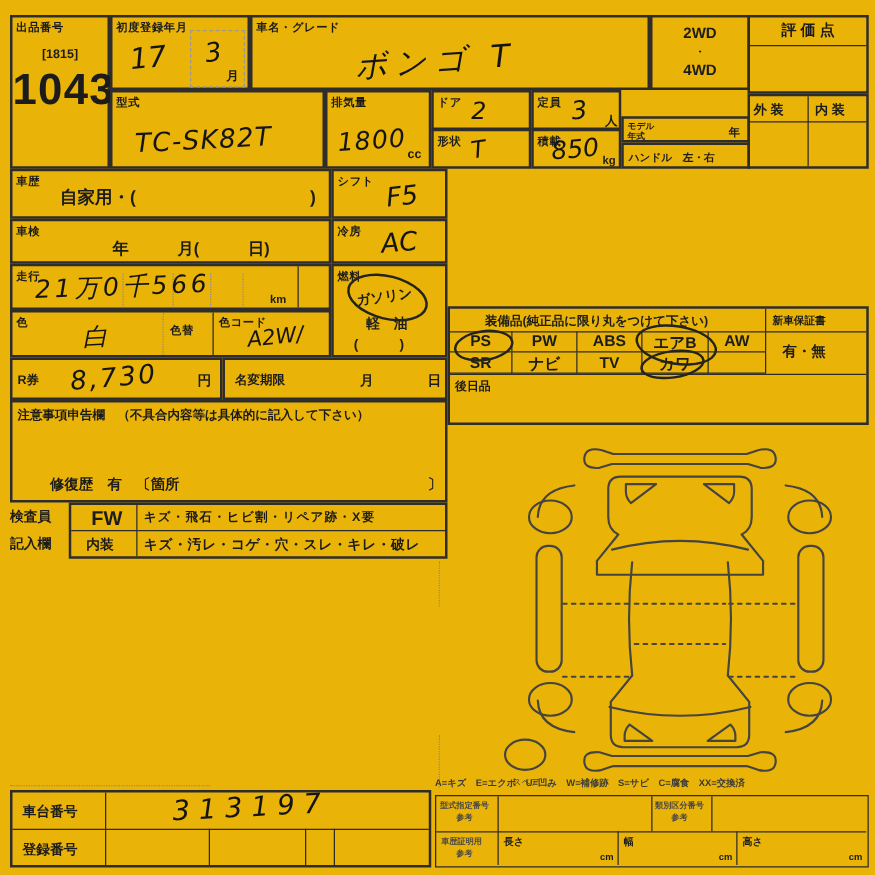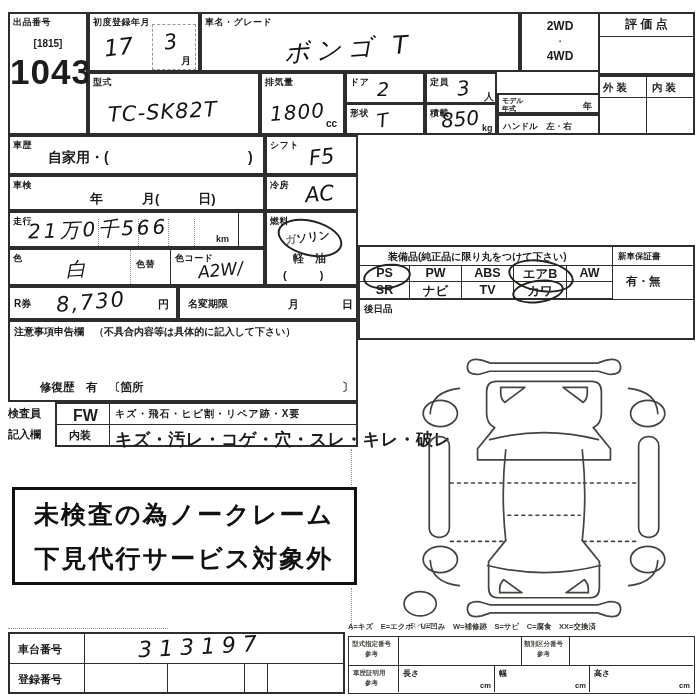--- a/index.html
+++ b/index.html
@@ -1,18 +1,18 @@
 <!DOCTYPE html>
 <html><head>
 <meta charset="utf-8">
 <style>
   html,body{margin:0;padding:0;background:#e8e6e0;}
   #sheet{
     position:relative;width:700px;height:700px;margin:0 auto;
-    background:#ffffff;overflow:hidden;
+    background:#eab308;overflow:hidden;
     font-family:"Liberation Sans","DejaVu Sans",sans-serif;
     color:#1c1c1c;
   }
   .bx{position:absolute;border:2px solid #2e2d2b;box-sizing:border-box;}
   .bx1{position:absolute;border:1.5px solid #2e2d2b;box-sizing:border-box;}
   .t{position:absolute;white-space:nowrap;}
   .lbl{font-size:9px;font-weight:700;letter-spacing:.5px;}
   .lbl2{font-size:10px;font-weight:700;}
   .hw{font-family:"DejaVu Sans",sans-serif;font-style:italic;font-weight:500;color:#141414;}
   .vline{position:absolute;border-left:1.5px solid #2e2d2b;}
@@ -202,31 +202,27 @@
   </div>
 
   <span class="t" style="left:8px;top:406px;font-size:11px;font-weight:700;">検査員</span>
   <span class="t" style="left:8px;top:427px;font-size:11px;font-weight:700;">記入欄</span>
   <div class="bx" style="left:55px;top:402px;width:303px;height:45px;">
     <div class="vline" style="left:52px;top:0;height:41px;"></div>
     <div class="hline" style="left:0;top:20px;width:299px;"></div>
     <span class="t" style="left:16px;top:3px;font-size:16px;font-weight:700;">FW</span>
     <span class="t" style="left:58px;top:3px;font-size:10px;font-weight:700;letter-spacing:1px;">キズ・飛石・ヒビ割・リペア跡・X要</span>
     <span class="t" style="left:12px;top:24px;font-size:11px;font-weight:700;">内装</span>
-    <span class="t" style="left:58px;top:24px;font-size:17px;font-weight:700;letter-spacing:.5px;">キズ・汚レ・コゲ・穴・スレ・キレ・破レ</span>
+    <span class="t" style="left:58px;top:24px;font-size:11px;font-weight:700;letter-spacing:.5px;">キズ・汚レ・コゲ・穴・スレ・キレ・破レ</span>
   </div>
 
   <div class="dotv" style="left:351px;top:449px;height:36px;"></div>
   <div class="dotv" style="left:351px;top:588px;height:42px;"></div>
   <div class="doth" style="left:8px;top:628px;width:160px;"></div>
 
-  <div style="position:absolute;left:12px;top:487px;width:345px;height:98px;border:3.5px solid #111;box-sizing:border-box;">
-    <div class="t stampline" style="left:0;top:8px;width:338px;">未検査の為ノークレーム</div>
-    <div class="t stampline" style="left:0;top:52px;width:338px;">下見代行サービス対象外</div>
-  </div>
 
   <div style="position:absolute;left:390px;top:336px;width:308px;height:298px;">
     <svg width="308" height="298" viewBox="0 0 300 296" fill="none" stroke="#45443f" stroke-width="1.7" stroke-linecap="round" stroke-linejoin="round">
 
       <path d="M86,38 q-13,1 -12,-8 q1,-9 14,-6 l9,3 h106 l9,-3 q13,-3 14,6 q1,9 -12,8 l-10,-3 h-108 z"></path>
 
       <path d="M103,45 h94 q10,0 10,10 v22 q0,10 -8,14 l17,21 v11 h-132 v-11 l17,-21 q-8,-4 -8,-14 v-22 q0,-10 10,-10 z"></path>
       <path d="M107,51 h24 l-20,15 q-4,-4 -4,-9 z"></path>
       <path d="M193,51 h-24 l20,15 q4,-4 4,-9 z"></path>
       <path d="M96,103 q54,-14 108,0"></path>

